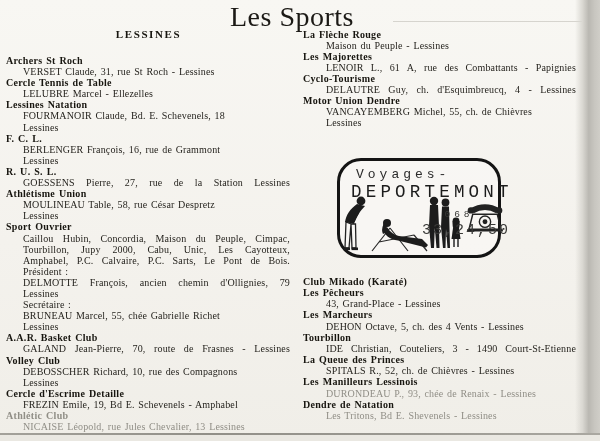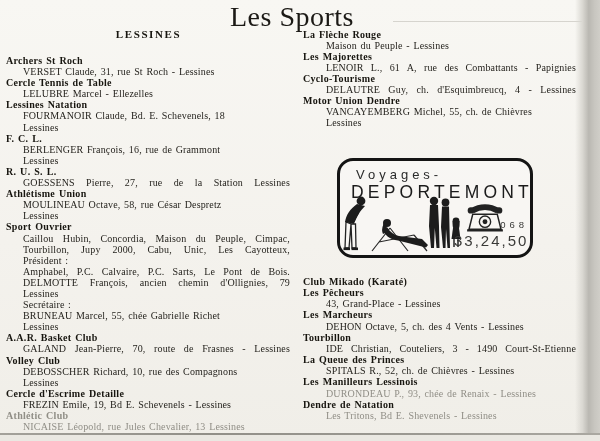--- a/index.html
+++ b/index.html
@@ -22,30 +22,30 @@
   #left-col   { left:6px;   top:55px;  width:285px; line-height:11.1px; }
   #right-top  { left:303px; top:29px;  width:274px; line-height:11.05px; }
   #right-bottom{ left:303px; top:276px; width:274px; line-height:11.15px; }
   .club-name { font-weight:bold; color:#17150f; letter-spacing:0.3px; }
   .detail { padding-left:17px; white-space:nowrap; }
   #right-top .detail, #right-bottom .detail { padding-left:23px; }
   .detail.j { white-space:normal; text-align:justify; text-align-last:justify; padding-right:1px; }
   .faded { color:#908e86; }
   
   .ad {
-    position:absolute; left:337px; top:158px; width:196px; height:100px;
-    box-sizing:border-box; border:3px solid #141414; border-radius:16px;
+    position:absolute; left:337px; top:158px; width:164px; height:100px;
+    box-sizing:border-box; border:3px solid #141414; border-radius:24px;
     background:rgba(250,249,246,0.6);
-    font-family:Liberation Sans, sans-serif;
+    font-family:Liberation Mono, monospace;
   }
   .ad-line1 { position:absolute; top:6px; left:16px; font-size:13px; letter-spacing:4px; color:#2b2b2b; white-space:nowrap; }
   .ad-line2 { position:absolute; top:21px; left:11px; font-size:17.5px; letter-spacing:4.2px; color:#1b1b1b; white-space:nowrap; }
   .ad-figures { position:absolute; left:2px; bottom:2px; }
   .ad-phonesvg { position:absolute; left:124px; top:40px; }
-  .ad-phone { position:absolute; right:2px; bottom:6px; width:74px; text-align:right; color:#3a3a38; }
+  .ad-phone { position:absolute; right:2px; bottom:16px; width:74px; text-align:center; color:#3a3a38; }
   .ad-phone .p1 { font-size:9.5px; letter-spacing:4px; }
   .ad-phone .p2 { font-size:15px; letter-spacing:2px; margin-top:2px; white-space:nowrap; }
   
   .scan-line-top { position:absolute; left:393px; top:21px; width:207px; height:1px; background:#d6d4ce; }
   .scan-edge-right {
     position:absolute; right:0; top:0; bottom:0; width:25px;
     background:linear-gradient(90deg, rgba(233,231,225,0) 0%, #dad8d2 30%, #bab8b2 55%, #c8c6c0 78%, #d0cec8 100%);
   }
   .scan-edge-bottom-line { position:absolute; left:0; right:0; bottom:6px; height:2px;
     background:linear-gradient(90deg,#a3a19a 0%,#918f88 35%,#9b9992 70%,#aaa8a1 100%); }
@@ -79,47 +79,47 @@
         <div class="club-name">F. C. L.</div>
         <div class="detail">BERLENGER François, 16, rue de Grammont</div>
         <div class="detail">Lessines</div>
       </div>
       <div class="entry">
         <div class="club-name">R. U. S. L.</div>
         <div class="detail j">GOESSENS Pierre, 27, rue de la Station Lessines</div>
       </div>
       <div class="entry">
         <div class="club-name">Athlétisme Union</div>
-        <div class="detail">MOULINEAU Octave, 58, rue César Despretz</div>
+        <div class="detail">MOULINEAU Table, 58, rue César Despretz</div>
         <div class="detail">Lessines</div>
       </div>
       <div class="entry">
         <div class="club-name">Sport Ouvrier</div>
         <div class="detail j">Caillou Hubin, Concordia, Maison du Peuple, Cimpac,</div>
         <div class="detail j">Tourbillon, Jupy 2000, Cabu, Unic, Les Cayotteux,</div>
+        <div class="detail j">Amphabel, P.C. Calvaire, P.C. Sarts, Le Pont de Bois.</div>
         <div class="detail">Président :</div>
-        <div class="detail j">Amphabel, P.C. Calvaire, P.C. Sarts, Le Pont de Bois.</div>
         <div class="detail j">DELMOTTE François, ancien chemin d'Ollignies, 79</div>
         <div class="detail">Lessines</div>
         <div class="detail">Secrétaire :</div>
         <div class="detail">BRUNEAU Marcel, 55, chée Gabrielle Richet</div>
         <div class="detail">Lessines</div>
       </div>
       <div class="entry">
         <div class="club-name">A.A.R. Basket Club</div>
         <div class="detail j">GALAND Jean-Pierre, 70, route de Frasnes - Lessines</div>
       </div>
       <div class="entry">
         <div class="club-name">Volley Club</div>
         <div class="detail">DEBOSSCHER Richard, 10, rue des Compagnons</div>
         <div class="detail">Lessines</div>
       </div>
       <div class="entry">
         <div class="club-name">Cercle d'Escrime Detaille</div>
-        <div class="detail">FREZIN Emile, 19, Bd E. Schevenels - Lessines</div>
+        <div class="detail">FREZIN Emile, 19, Bd E. Schevenels - Amphabel</div>
       </div>
       <div class="entry">
         <div class="club-name faded">Athlétic Club</div>
         <div class="detail faded">NICAISE Léopold, rue Jules Chevalier, 13 Lessines</div>
       </div>
     </div>
 
   <div id="right-top" class="col">
       <div class="entry">
         <div class="club-name">La Flèche Rouge</div>

